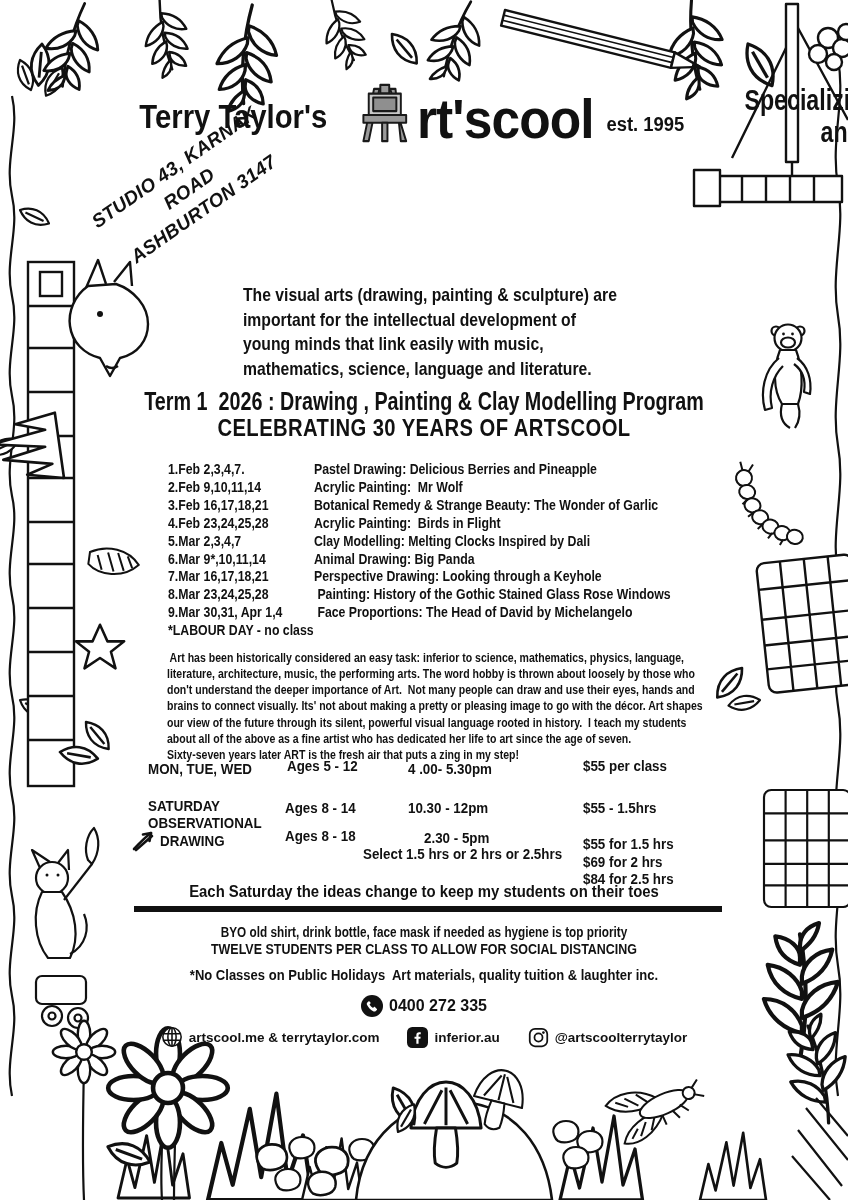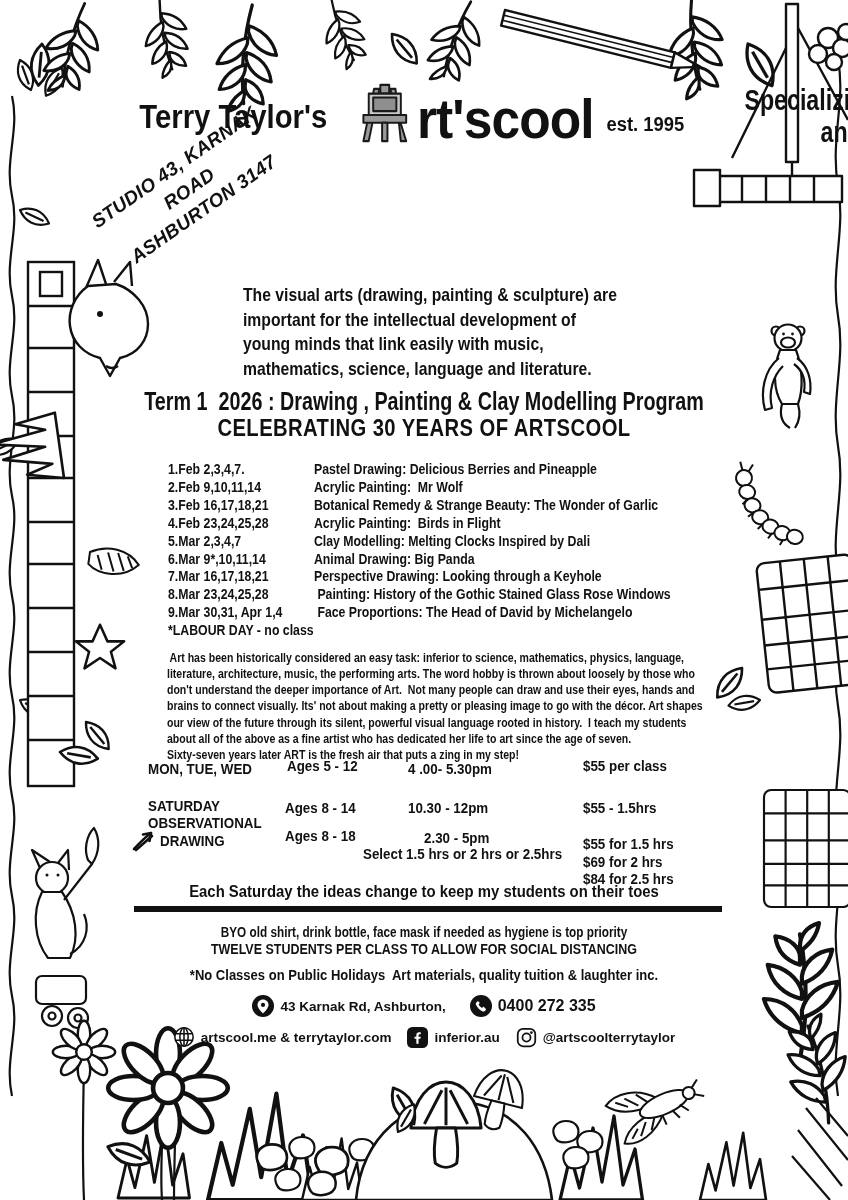--- a/index.html
+++ b/index.html
@@ -52,21 +52,21 @@
   .divider  { left:134px; top:906px; width:588px; height:6px; background:#111; }
   .byo      { left:0; width:848px; top:924px; text-align:center; font-size:14px; font-weight:600;
               transform:scaleX(0.84); transform-origin:center top; white-space:pre; }
   .twelve   { left:0; width:848px; top:941px; text-align:center; font-size:14.5px; font-weight:700;
               transform:scaleX(0.86); transform-origin:center top; white-space:pre; }
   .holidays { left:0; width:848px; top:966px; text-align:center; font-size:15.5px; font-weight:700;
               transform:scaleX(0.84); transform-origin:center top; white-space:pre; }
 
   .contact-row { left:0; width:848px; display:flex; justify-content:center; align-items:center; }
   .contact-row.r1 { top:995px; gap:24px; }
-  .contact-row.r2 { top:1026px; gap:16px; }
+  .contact-row.r2 { top:1026px; gap:28px; }
   .citem { display:flex; align-items:center; gap:6px; font-size:13.5px; font-weight:700; white-space:pre; }
   .citem svg { display:block; }
 
   .arrow-doodle { left:132px; top:828px; }
 </style>
 </head>
 <body>
 
 <div class="page">
 
@@ -397,28 +397,20 @@
     <span class="abs sch" style="left:583px; top:853px;">$69 for 2 hrs</span>
     <span class="abs sch" style="left:583px; top:870px;">$84 for 2.5 hrs</span>
 
     <div class="abs sat-note">Each Saturday the ideas change to keep my students on their toes</div>
     <div class="abs divider"></div>
     <div class="abs byo">BYO old shirt, drink bottle, face mask if needed as hygiene is top priority</div>
     <div class="abs twelve">TWELVE STUDENTS PER CLASS TO ALLOW FOR SOCIAL DISTANCING</div>
     <div class="abs holidays">*No Classes on Public Holidays  Art materials, quality tuition &amp; laughter inc.</div>
 
     <div class="abs contact-row r1">
-      <div class="citem">
-        <svg width="22" height="22" viewBox="0 0 24 24">
-          <circle cx="12" cy="12" r="12" fill="#111"></circle>
-          <path d="M12,5 C8.7,5 6,7.6 6,10.8 C6,14.6 12,20 12,20 C12,20 18,14.6 18,10.8 C18,7.6 15.3,5 12,5 Z" fill="#fff"></path>
-          <circle cx="12" cy="10.8" r="2.3" fill="#111"></circle>
-        </svg>
-        <span>43 Karnak Rd, Ashburton,</span>
-      </div>
       <div class="citem" style="font-size:16px;">
         <svg width="22" height="22" viewBox="0 0 24 24">
           <circle cx="12" cy="12" r="12" fill="#111"></circle>
           <path fill="#fff" d="M8.2,6.1 l2.1,2.1 c0.3,0.3 0.3,0.8 0,1.1 l-1,1 c0.9,1.6 2.2,2.9 3.8,3.8 l1,-1 c0.3,-0.3 0.8,-0.3 1.1,0 l2.1,2.1 c0.3,0.3 0.3,0.8 0,1.1 l-1.2,1.2 c-0.6,0.6 -1.5,0.8 -2.3,0.4 c-3.2,-1.5 -5.8,-4.1 -7.3,-7.3 c-0.4,-0.8 -0.2,-1.7 0.4,-2.3 l1.2,-1.2 c0.3,-0.3 0.8,-0.3 1.1,0 Z"></path>
         </svg>
         <span>0400 272 335</span>
       </div>
     </div>
 
     <div class="abs contact-row r2">

